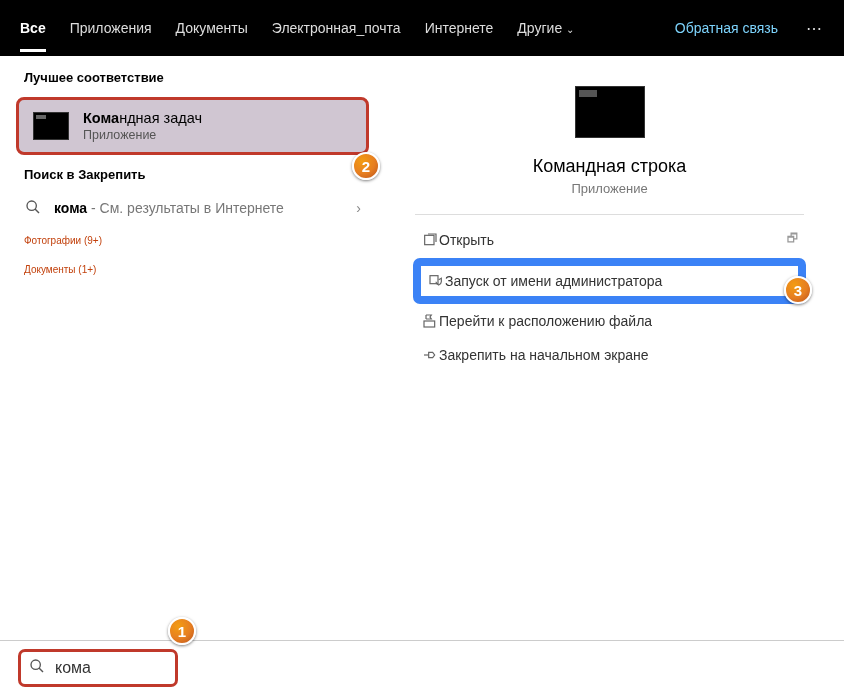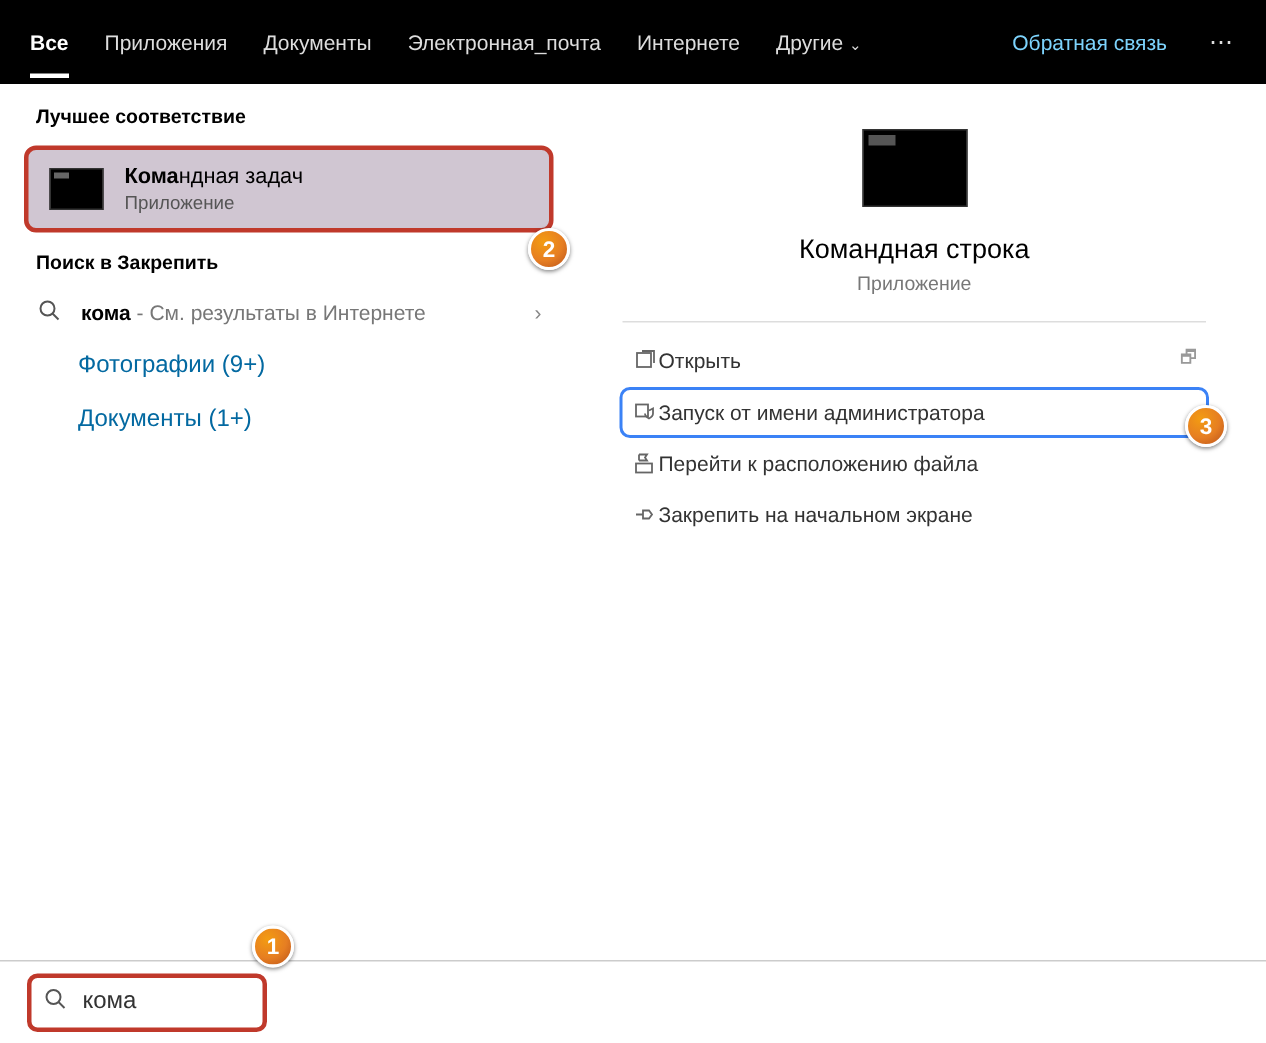--- a/index.html
+++ b/index.html
@@ -100,24 +100,23 @@
       display: flex; align-items: center; justify-content: center;
       color: #555;
     }
     .cat-text { font-size: 14px; color: #000; }
     .cat-text .highlight { font-weight: 700; }
     .cat-sub { color: #777; }
     .chevron { margin-left: auto; color: #888; font-size: 14px; }
 
     .simple-row {
       padding: 9px 24px;
-      font-size: 16px;
-      color: #0369a1;
+      font-size: 10px;
+      color: #c2410c;
       cursor: pointer;
-      margin-left: 28px;
     }
 
     .details-icon-big {
       width: 70px; height: 52px;
       background: #000;
       margin: 0 auto 18px;
       border: 1px solid #333;
     }
     .details-icon-big .inner {
       width: 18px; height: 7px;
@@ -148,21 +147,21 @@
       font-size: 14px;
       color: #333;
       cursor: pointer;
     }
     .action-row .aicon {
       width: 18px; height: 18px;
       display: flex; align-items: center; justify-content: center;
       color: #666;
     }
     .action-highlight {
-      border: 2px solid #3b82f6;
+      border: 8px solid #3b82f6;
       border-radius: 7px;
       padding: 6px 6px;
       margin: 0 -2px;
       position: relative;
     }
     .ext-icon { margin-left: auto; color: #999; font-size: 12px; }
 
     .searchbar {
       position: absolute;
       left: 0; right: 0; bottom: 0;

